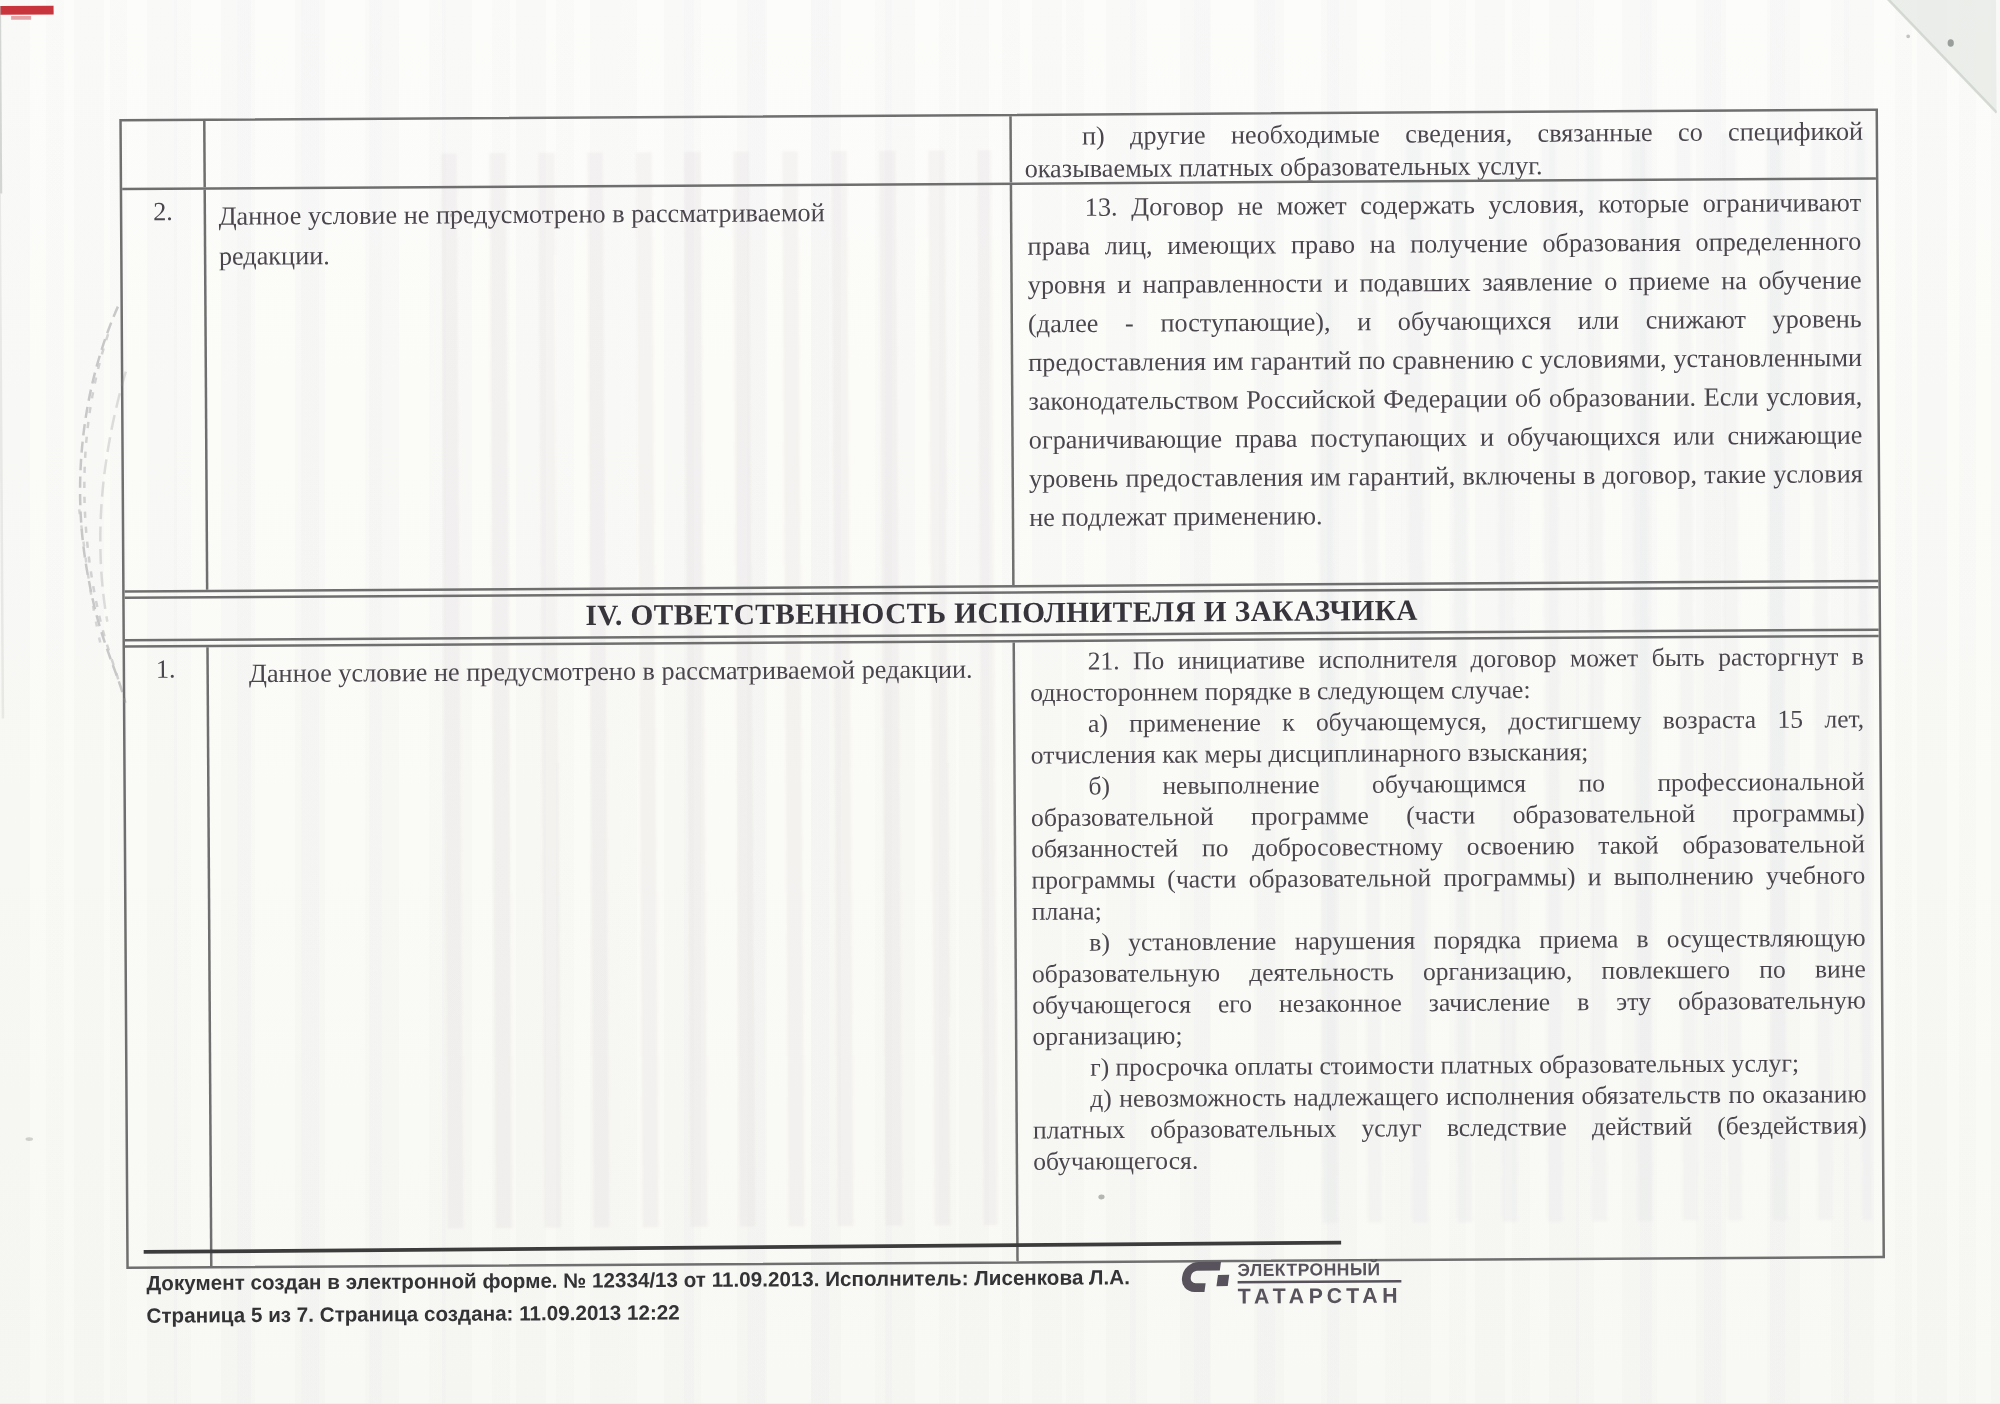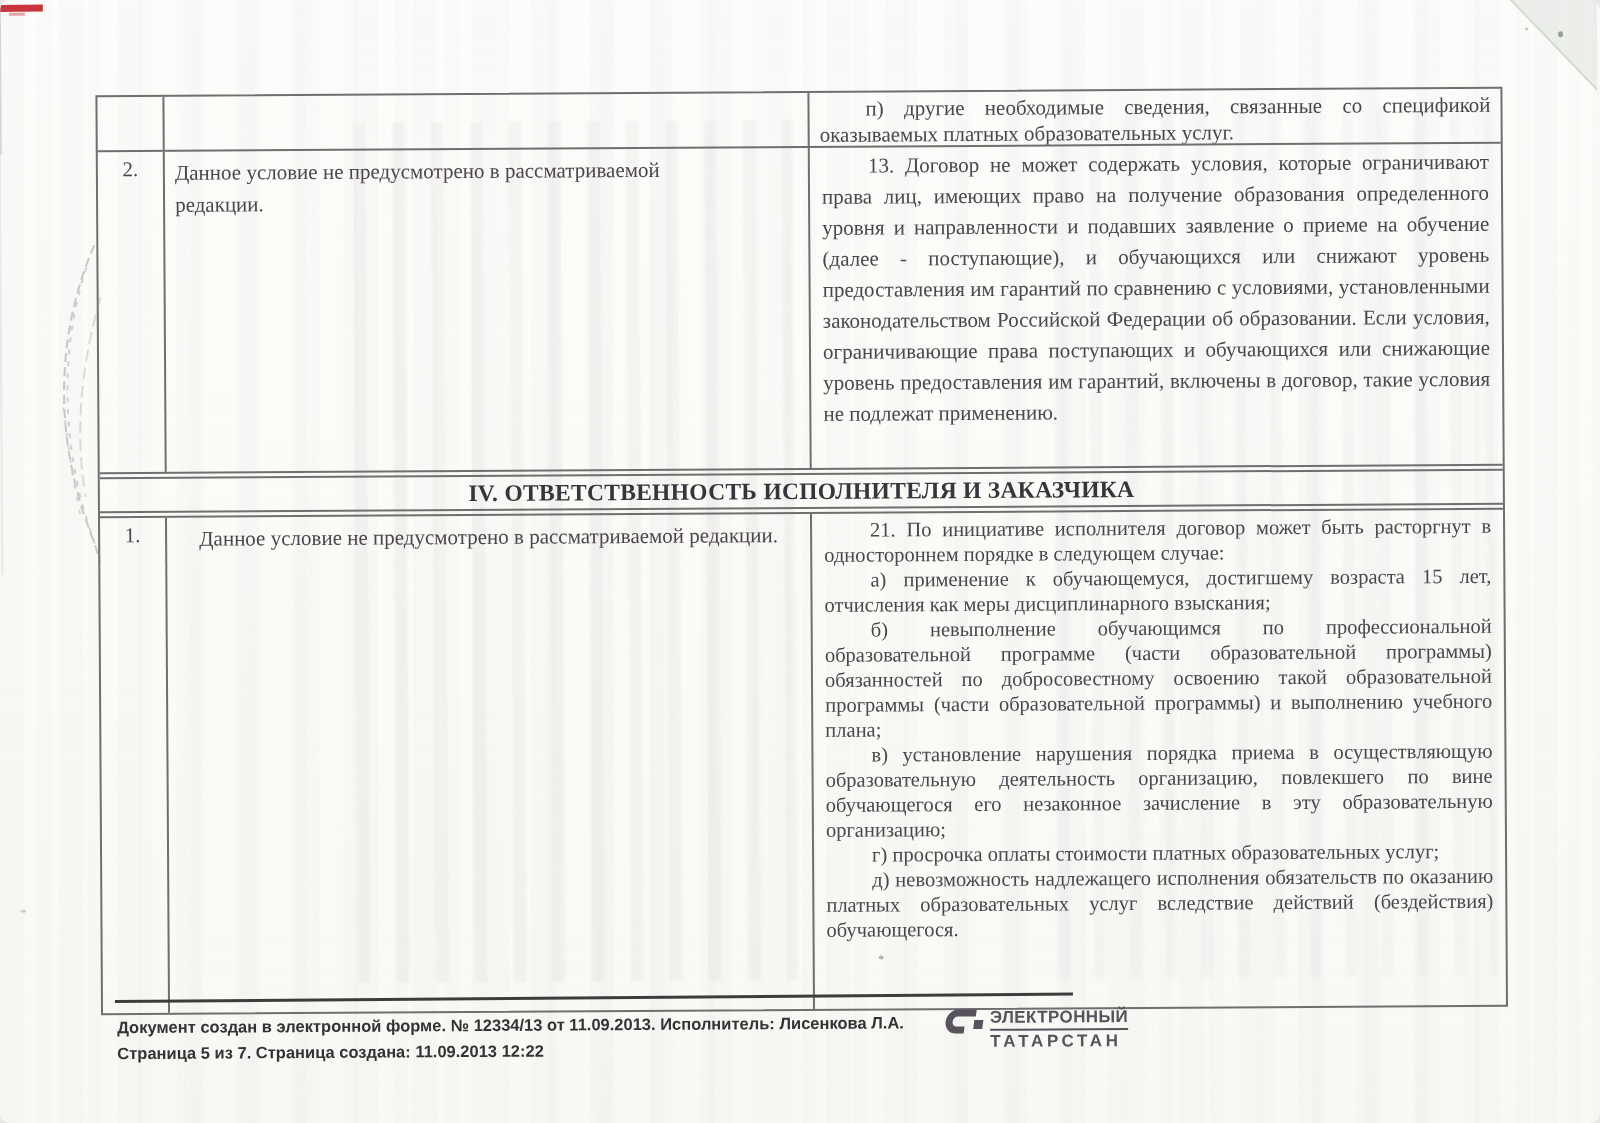--- a/index.html
+++ b/index.html
@@ -3,21 +3,20 @@
 <meta charset="utf-8">
 <style>
   html,body{margin:0;padding:0;}
   body{background:#e8e8e8;}
   .page{
     position:relative;
     width:1600px;height:1123px;
     background:linear-gradient(180deg,#fcfcfa 0%,#fafaf6 60%,#f8f8f4 100%);
     overflow:hidden;
     font-family:"Liberation Serif","DejaVu Serif",serif;
-    border-radius:10px;
   }
   
   .page::before{
     content:"";position:absolute;inset:0;pointer-events:none;
     background:
       repeating-linear-gradient(90deg, rgba(165,178,192,0.035) 0 24px, rgba(255,255,255,0) 24px 59px),
       repeating-linear-gradient(90deg, rgba(255,255,255,0) 0 37px, rgba(150,160,175,0.025) 37px 51px);
   }
   .rot{position:absolute;inset:0;transform:rotate(-0.35deg);transform-origin:50% 46%;}
 
@@ -52,21 +51,21 @@
   
   .stamp-line{position:absolute;left:112px;top:995px;width:958px;height:2.5px;background:#3c3c3c;transform:rotate(-0.1deg);}
   .stamp-footer{
     position:absolute;left:114px;top:1010px;
     font-family:"Liberation Sans","DejaVu Sans",sans-serif;
     font-weight:700;font-size:16.5px;line-height:26px;color:#333336;
   }
   .logo{position:absolute;left:940px;top:1009px;display:flex;align-items:flex-start;gap:5px;color:#57525b;}
   .logo svg{display:block;}
   .logo-text{font-family:"Liberation Sans","DejaVu Sans",sans-serif;font-weight:700;}
-  .logo-l1{font-size:17px;letter-spacing:0.4px;border-bottom:2px solid #57525b;padding-bottom:1px;}
+  .logo-l1{font-size:14px;letter-spacing:0.4px;border-bottom:2px solid #57525b;padding-bottom:1px;}
   .logo-l2{font-size:17px;letter-spacing:3.6px;margin-top:1px;}
 
   
   .red-mark{position:absolute;left:0;top:0;width:46px;height:7px;background:#c4242c;opacity:.92;}
   .red-mark2{position:absolute;left:12px;top:8px;width:16px;height:3px;background:#c4242c;opacity:.4;}
   .edge-strip{position:absolute;left:0;top:0;width:4px;height:150px;background:#b4b8b4;opacity:.55;}
   .edge-strip2{position:absolute;left:1px;top:150px;width:2px;height:420px;background:#cfd2cf;opacity:.4;}
   .corner-shade{position:absolute;right:0;top:0;}
   .smudge{position:absolute;left:38px;top:233px;}
   .speck{position:absolute;border-radius:50%;background:#6f7370;}

